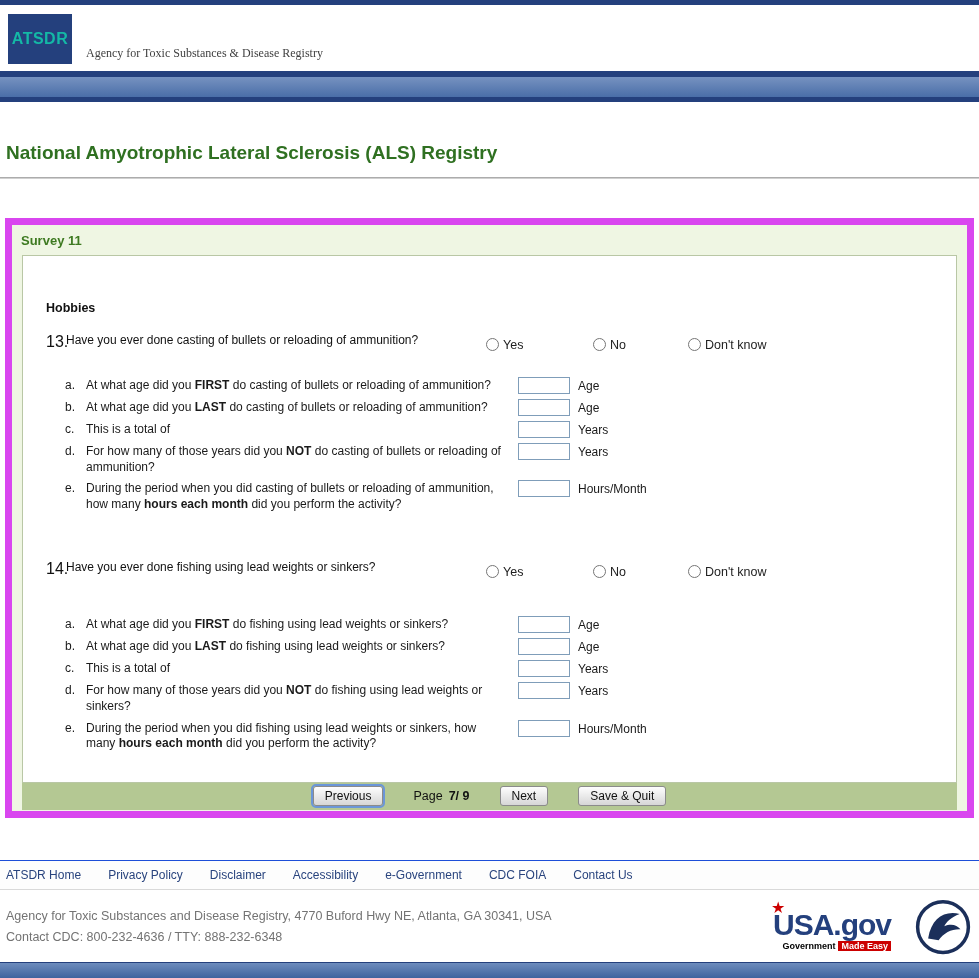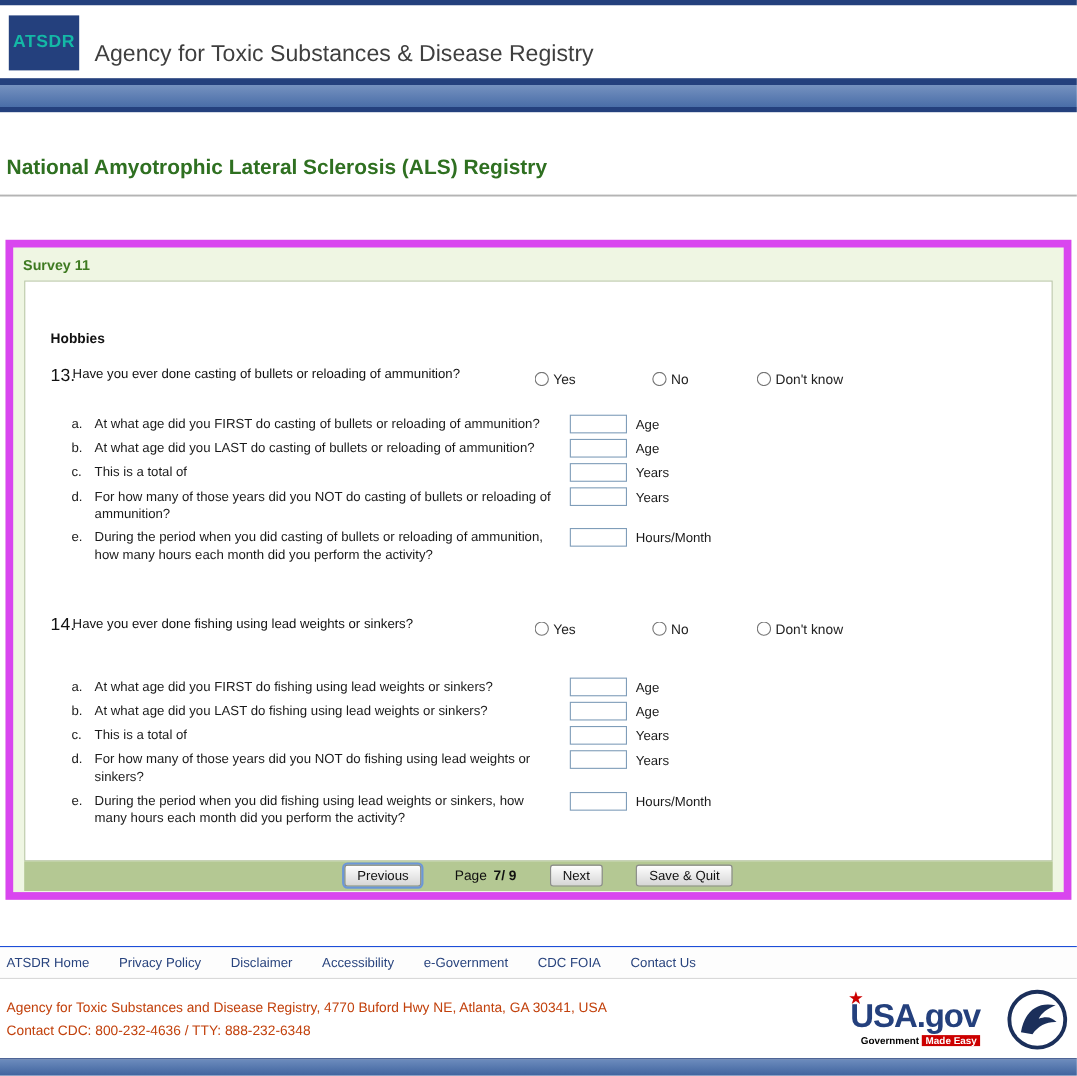--- a/index.html
+++ b/index.html
@@ -15,21 +15,21 @@
   .site-header { height:66px; position:relative; background:#fff; }
   .logo-box {
     position:absolute; left:8px; top:9px;
     width:64px; height:50px; background:#24407d;
     display:flex; align-items:center; justify-content:center;
     cursor:pointer;
   }
   .logo-text { color:#14b8a6; font-weight:bold; font-size:16px; letter-spacing:0.5px; }
   .agency-name {
     position:absolute; left:86px; bottom:10px;
-    font-size:21px; color:#3f3f3f;
+    font-size:12px; color:#3f3f3f;font-family:Liberation Serif, serif;
   }
   .blue-bar {
     height:31px;
     background:linear-gradient(to bottom,
       #24407d 0px, #24407d 6px,
       #7692c0 6px, #4a6ea8 26px,
       #24407d 26px, #24407d 31px);
   }
   
   .page-title {
@@ -72,21 +72,21 @@
   .radio-opt { display:flex; align-items:flex-start; gap:4px; padding-top:5px; cursor:pointer; font-size:12.5px; color:#222; }
   .radio-opt input { width:13px; height:13px; cursor:pointer; }
   .sub-row {
     display:grid;
     grid-template-columns:21px 432px 60px auto;
     align-items:start;
     margin:0 0 6px 19px;
   }
   .sub-letter { font-size:12px; }
   .sub-text { font-size:12px; line-height:1.3; padding-right:10px; }
-  .sub-text b { font-weight:normal; }
+  .sub-text b { font-weight:bold; }
   .sub-input input {
     width:52px; height:17px;
     border:1px solid #7f9db9; background:#fff;
     font-size:12px; padding:0 2px; margin-top:-1px;
   }
   .sub-unit { font-size:12px; padding-top:1px; }
   
   .pager-bar {
     margin:0 10px 1px 10px;
     height:27px; background:#b4c893;
@@ -107,21 +107,21 @@
   .footer-links {
     border-top:1px solid #1d4ed8;
     border-bottom:1px solid #d9d9d9;
     background:#fdfdfd;
     padding:7px 6px; display:flex; gap:27px;
   }
   .footer-links a {
     font-size:12px; color:#29447e; text-decoration:none; cursor:pointer;
   }
   .footer-info { display:flex; justify-content:space-between; align-items:center; padding:9px 8px 6px 6px; }
-  .footer-text { font-size:12.5px; color:#c2410c; line-height:1.7; }
+  .footer-text { font-size:12.5px; color:#737373; line-height:1.7; }
   .footer-logos { display:flex; align-items:center; gap:24px; }
   .usagov { position:relative; cursor:pointer; padding-top:8px; }
   .usagov-star { position:absolute; top:-4px; left:-2px; color:#cc0000; font-size:16px; }
   .usagov-text { font-size:30px; font-weight:bold; color:#24407d; letter-spacing:-1px; line-height:1; }
   .usagov-tagline { display:flex; justify-content:flex-end; align-items:center; font-size:9px; margin-top:1px; }
   .usagov-tag1 { color:#000; font-weight:bold; padding-right:3px; }
   .usagov-tag2 { background:#cc0000; color:#fff; font-weight:bold; padding:0 3px; }
   .hhs-logo { cursor:pointer; display:block; }
   .bottom-bar {
     position:absolute; left:0; bottom:0; width:100%;

